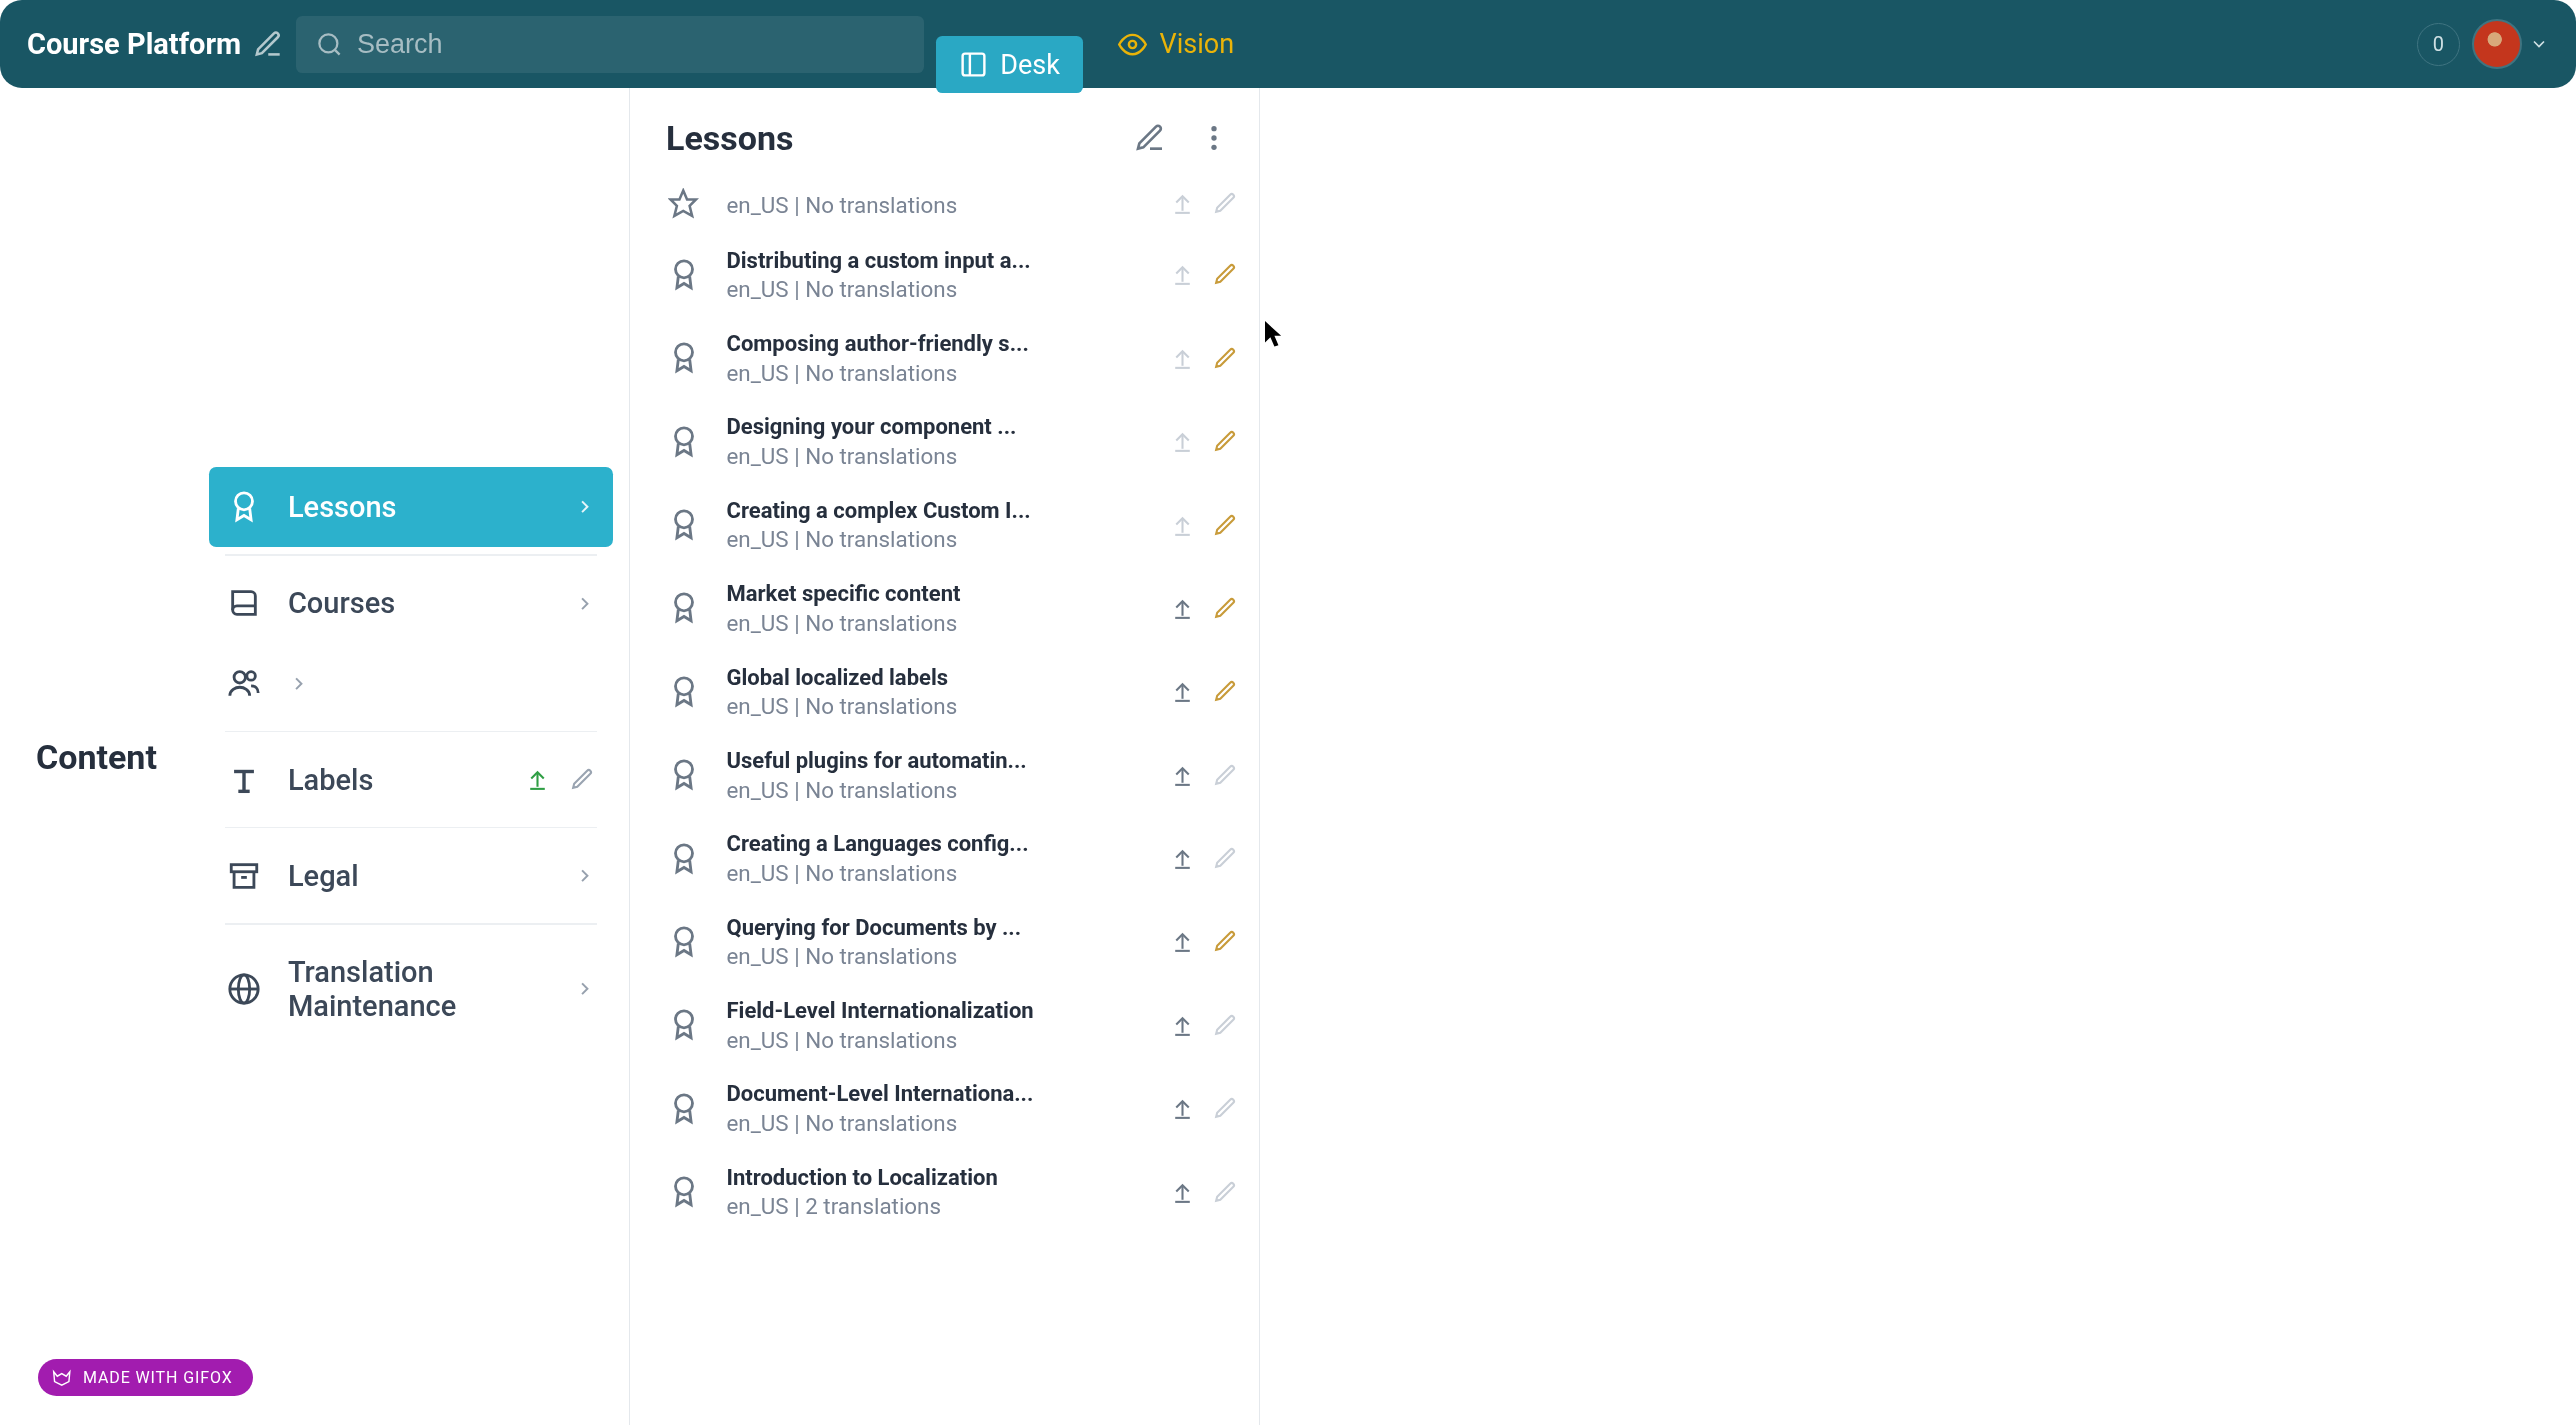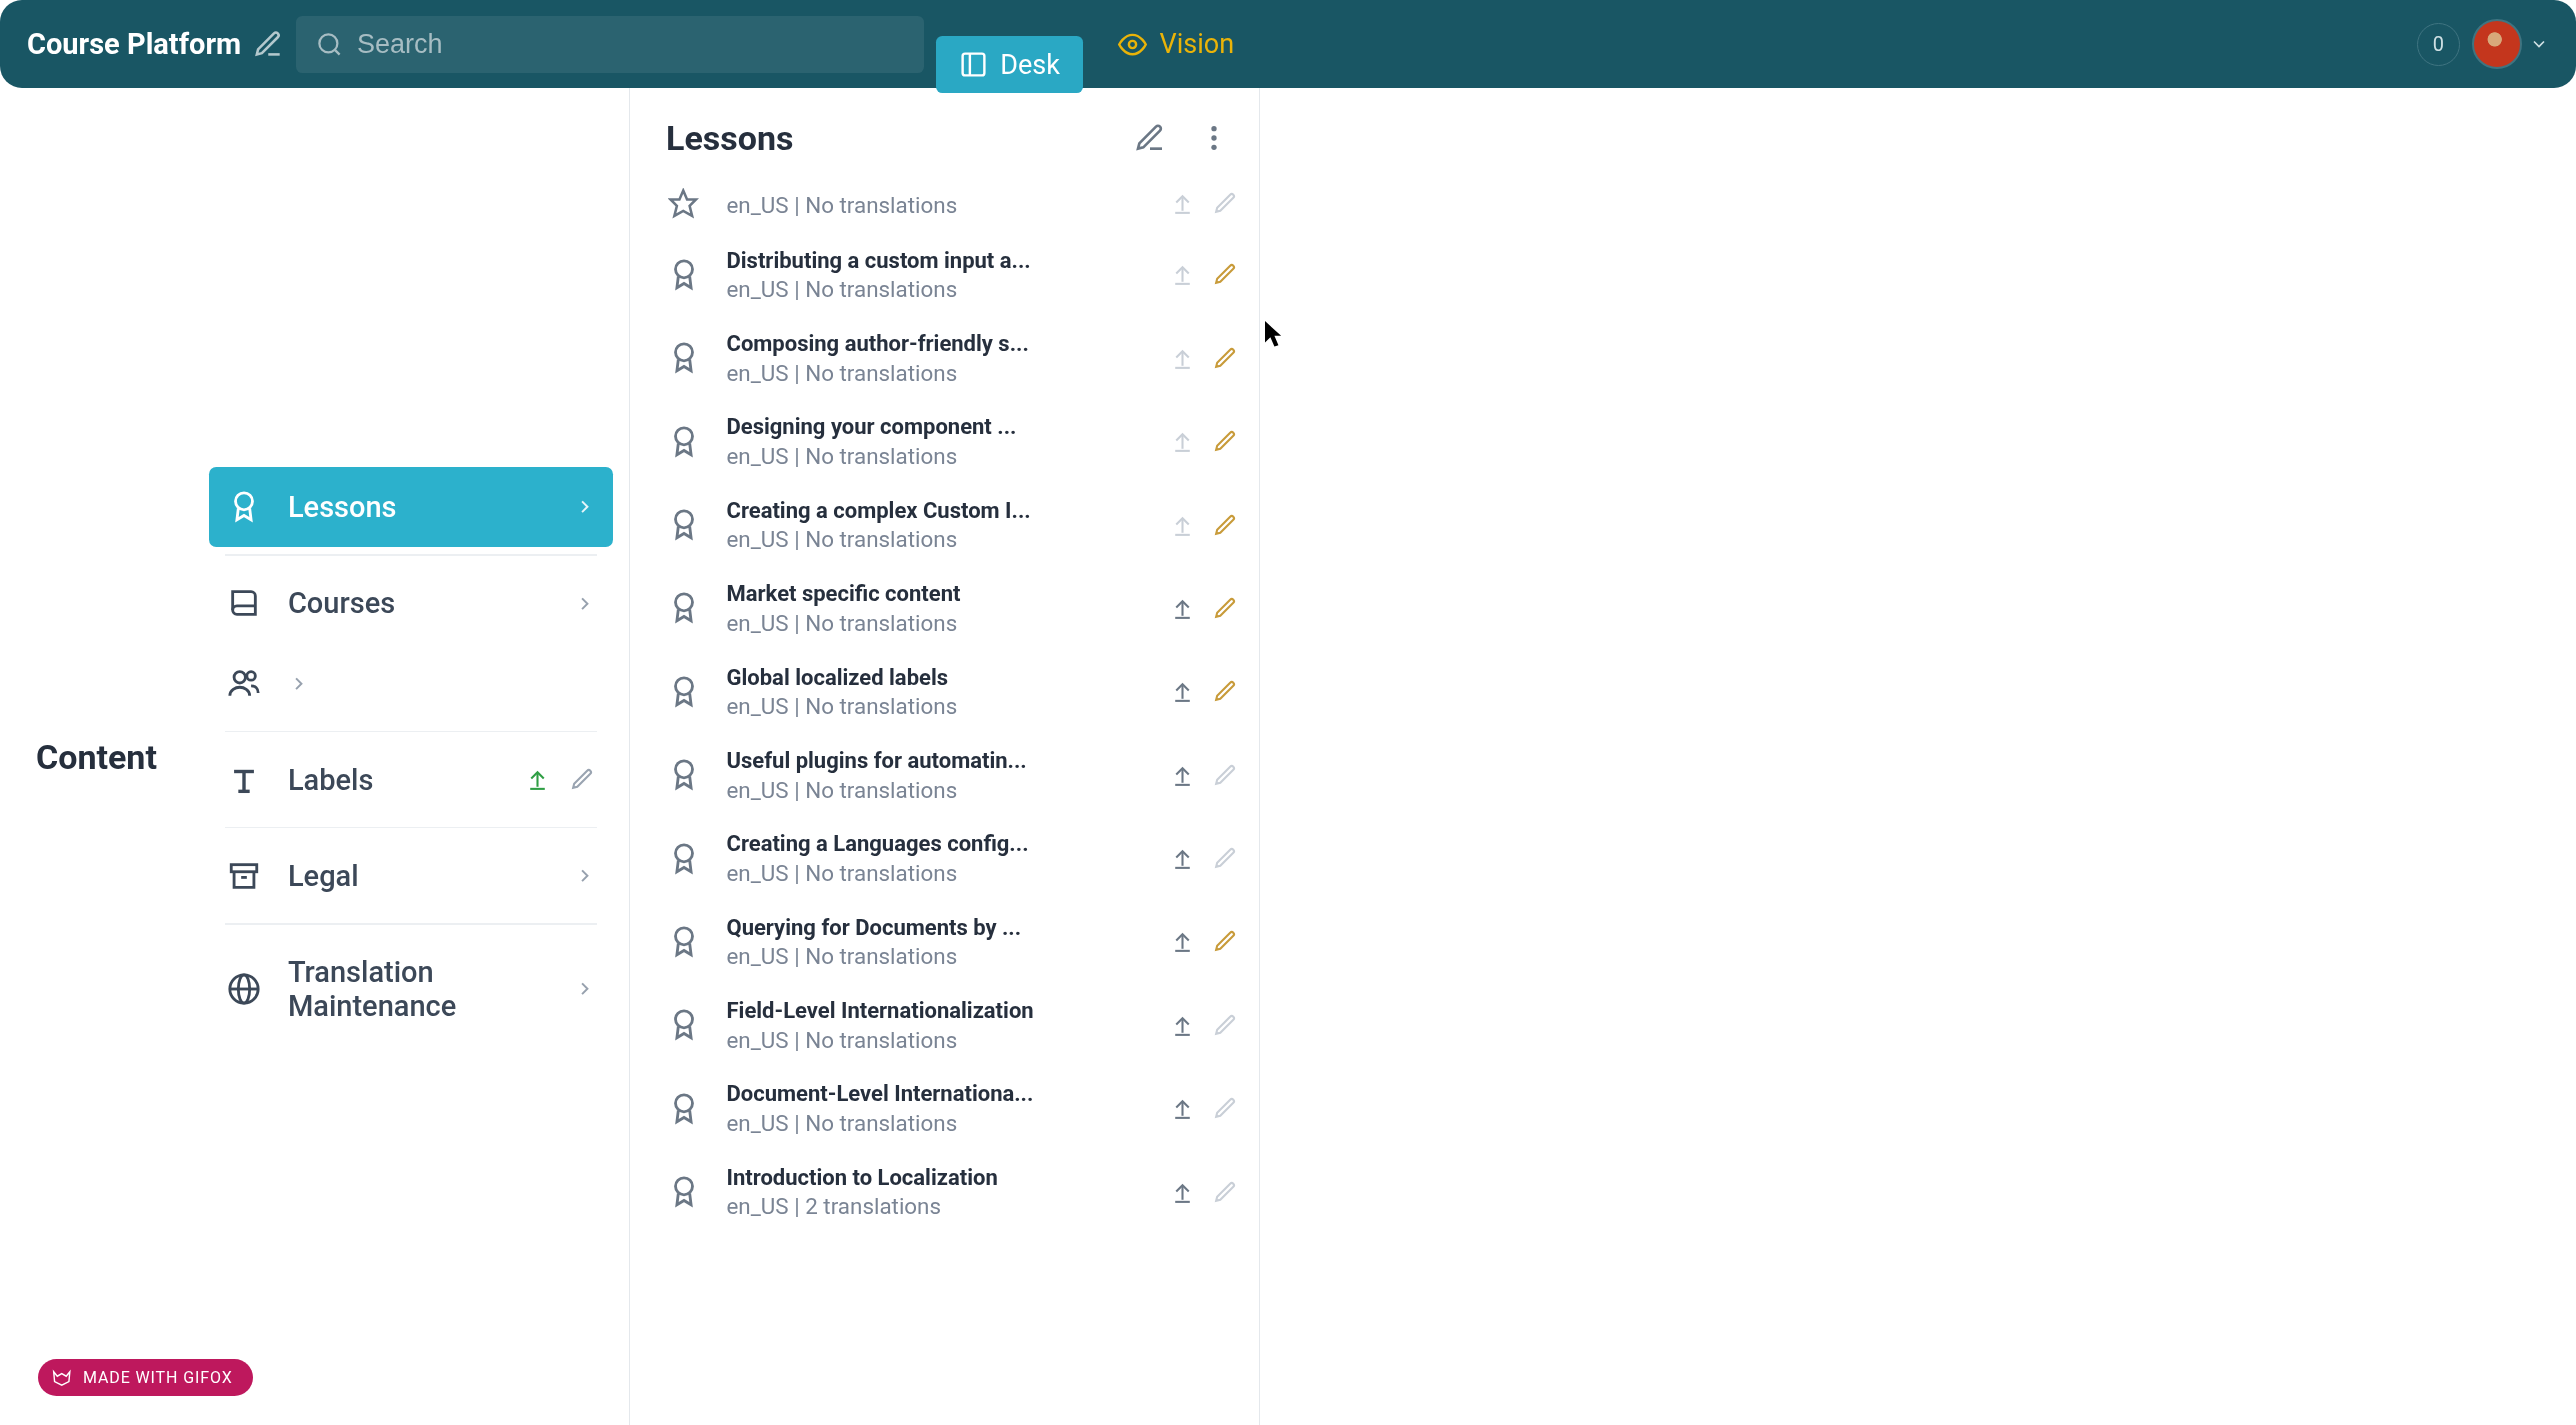--- a/index.html
+++ b/index.html
@@ -53,21 +53,21 @@
     .lesson-row .act .pub { color: #6b7785; }
     .lesson-row .act .edit { color: #c89b3a; }
     .lesson-row .act .edit.dim { color: #c9cfd7; }
     .lesson-row.partial { padding-top: 0; }
 
     
     .right-area { flex: 1; background: #fff; position: relative; }
     .cursor-fake { position: absolute; top: 233px; left: 5.4px; font-size: 27px; color: #000; pointer-events:none; }
 
     
-    .made-with { position: fixed; bottom: 29px; left: 38px; background: #be185d; color: #fff; font-size: 16px; letter-spacing: 0.9px; border-radius: 21.5px; padding: 9px 20px 9px 12.6px; display: flex; align-items: center; gap: 10.8px; }
+    .made-with { position: fixed; bottom: 29px; left: 38px; background: #a21caf; color: #fff; font-size: 16px; letter-spacing: 0.9px; border-radius: 21.5px; padding: 9px 20px 9px 12.6px; display: flex; align-items: center; gap: 10.8px; }
     .made-with .heart { display:inline-flex; }
 
     svg { display: block; }
   </style>
 </head>
 <body>
 
 <div class="header">
   <div class="app-title">Course Platform</div>
   <div class="hdr-icon-btn">

